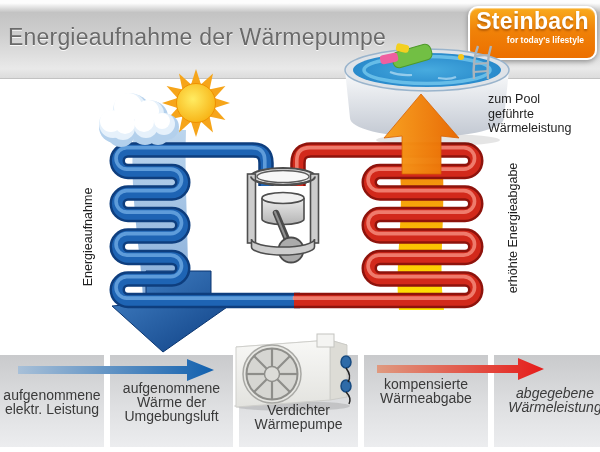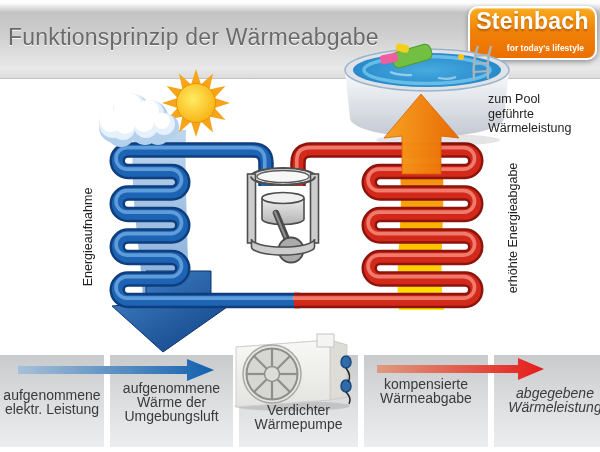--- a/index.html
+++ b/index.html
@@ -11,21 +11,21 @@
           border-bottom:1px solid #c2c2c2;}
   .title{position:absolute;left:8px;top:24px;font-size:23px;color:#6a6a6a;
          text-shadow:0 1px 0 rgba(255,255,255,.85);letter-spacing:.2px;}
   
   .logo{position:absolute;right:3px;top:6px;width:129px;height:54px;z-index:1;border-radius:10px;
         background:linear-gradient(180deg,#f9ab1e 0%,#f08208 45%,#ec6f00 100%);
         border:2.5px solid #ffffff;box-shadow:0 2px 5px rgba(0,0,0,.35), inset 0 1px 1px rgba(255,255,255,.5);
         box-sizing:border-box;}
   .logo .brand{display:block;text-align:center;font-size:23px;font-weight:bold;color:#ffffff;
         text-shadow:0 1.5px 2px rgba(120,50,0,.45);letter-spacing:.3px;}
-  .logo .tagline{display:block;text-align:right;padding-right:11px;margin-top:8px;font-size:8.5px;font-weight:bold;color:#ffffff;}
+  .logo .tagline{display:block;text-align:right;padding-right:11px;margin-top:0px;font-size:8.5px;font-weight:bold;color:#ffffff;}
   
   .diagram{position:absolute;left:0;top:0;z-index:2;pointer-events:none;}
   
   .flabel{position:absolute;z-index:3;color:#1f1f1f;font-size:12.5px;line-height:1.16;}
   .pre{white-space:pre-line;}
   .pool-label{left:488px;top:92px;width:116px;}
   .rot{transform:rotate(-90deg);transform-origin:center;text-align:center;height:16px;}
   .rot-left{left:14px;top:229px;width:150px;}
   .rot-right{left:429px;top:220px;width:170px;}
   
@@ -37,21 +37,21 @@
   .b3{left:239px;width:119px;} .b3 .lbl{padding-top:48px;}
   .b4{left:364px;width:124px;} .b4 .lbl{padding-top:22px;}
   .b5{left:494px;width:122px;font-style:italic;}  .b5 .lbl{padding-top:31px;}
 </style>
 </head>
 <body>
 
 <div class="stage">
 
   <div class="header">
-    <div class="title">Funktionsprinzip der Wärmeabgabe</div>
+    <div class="title">Energieaufnahme der Wärmepumpe</div>
   </div>
 
   <div class="logo">
     <span class="brand">Steinbach</span>
     <span class="tagline">for today's lifestyle</span>
   </div>
 
   <div class="lbox b1">
     <div class="lbl">aufgenommene
 elektr. Leistung</div>

